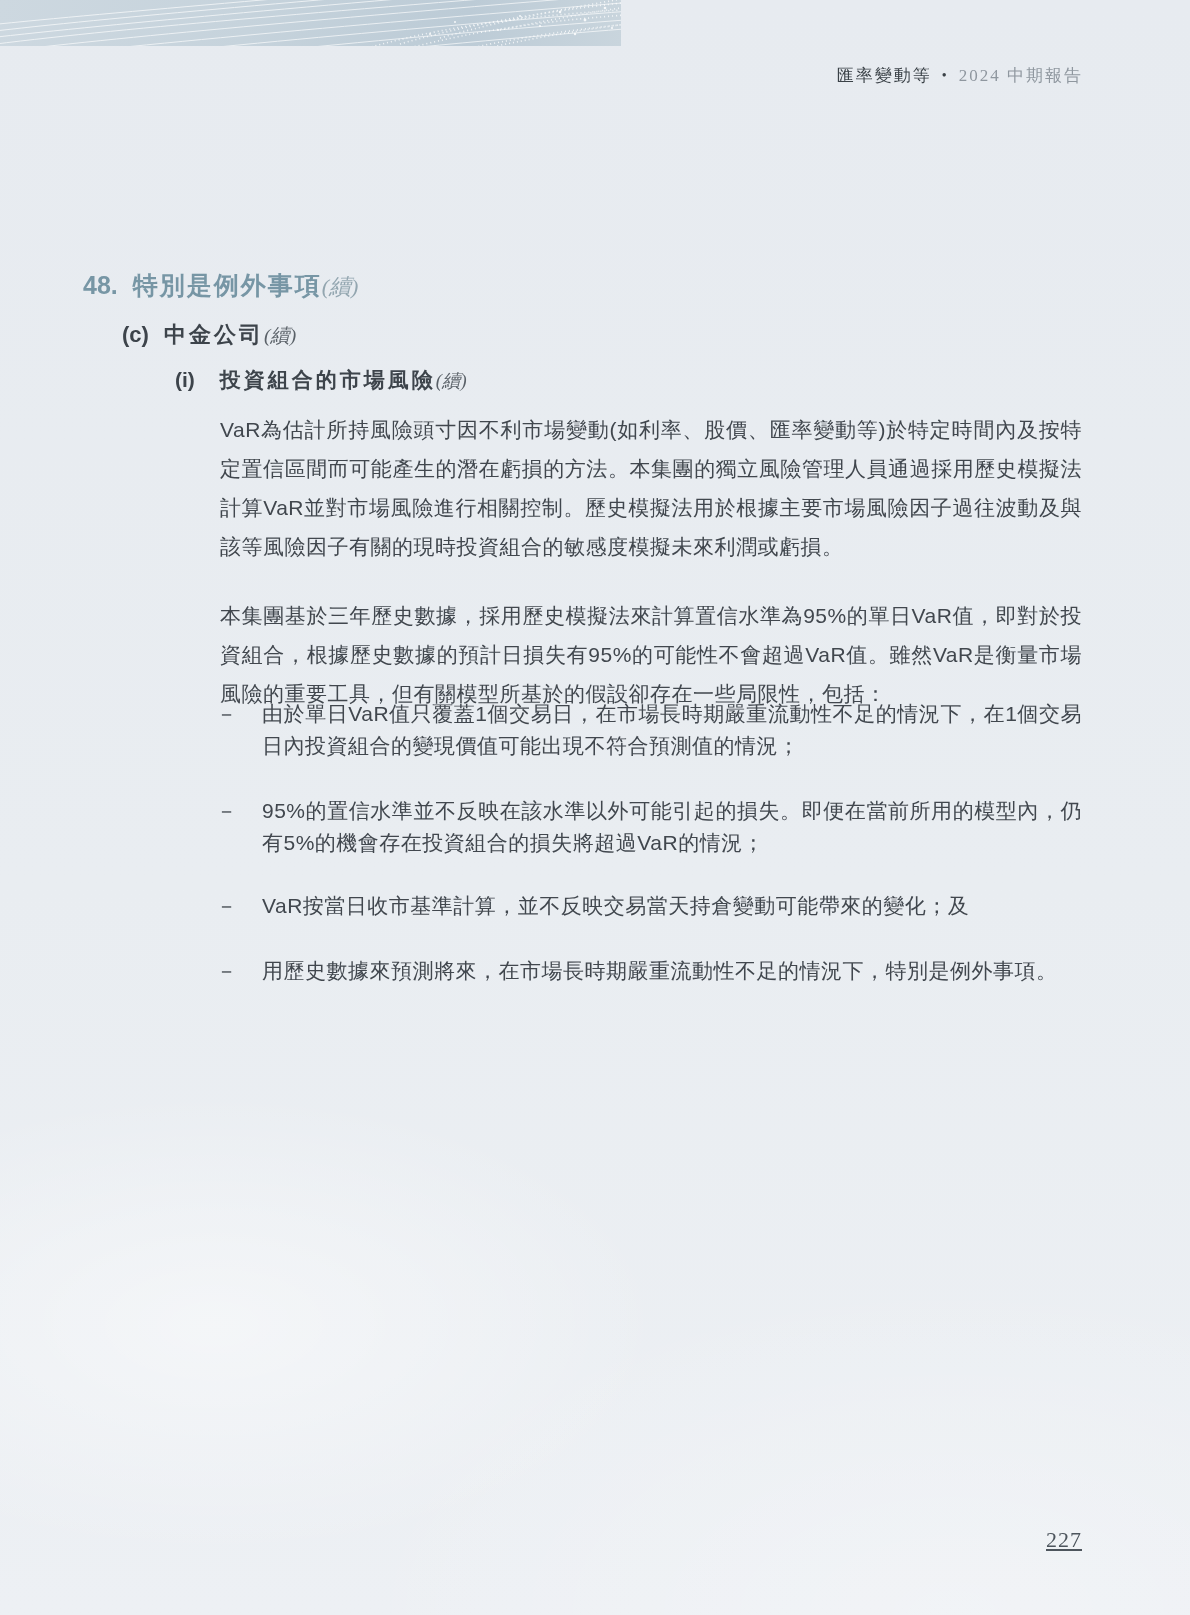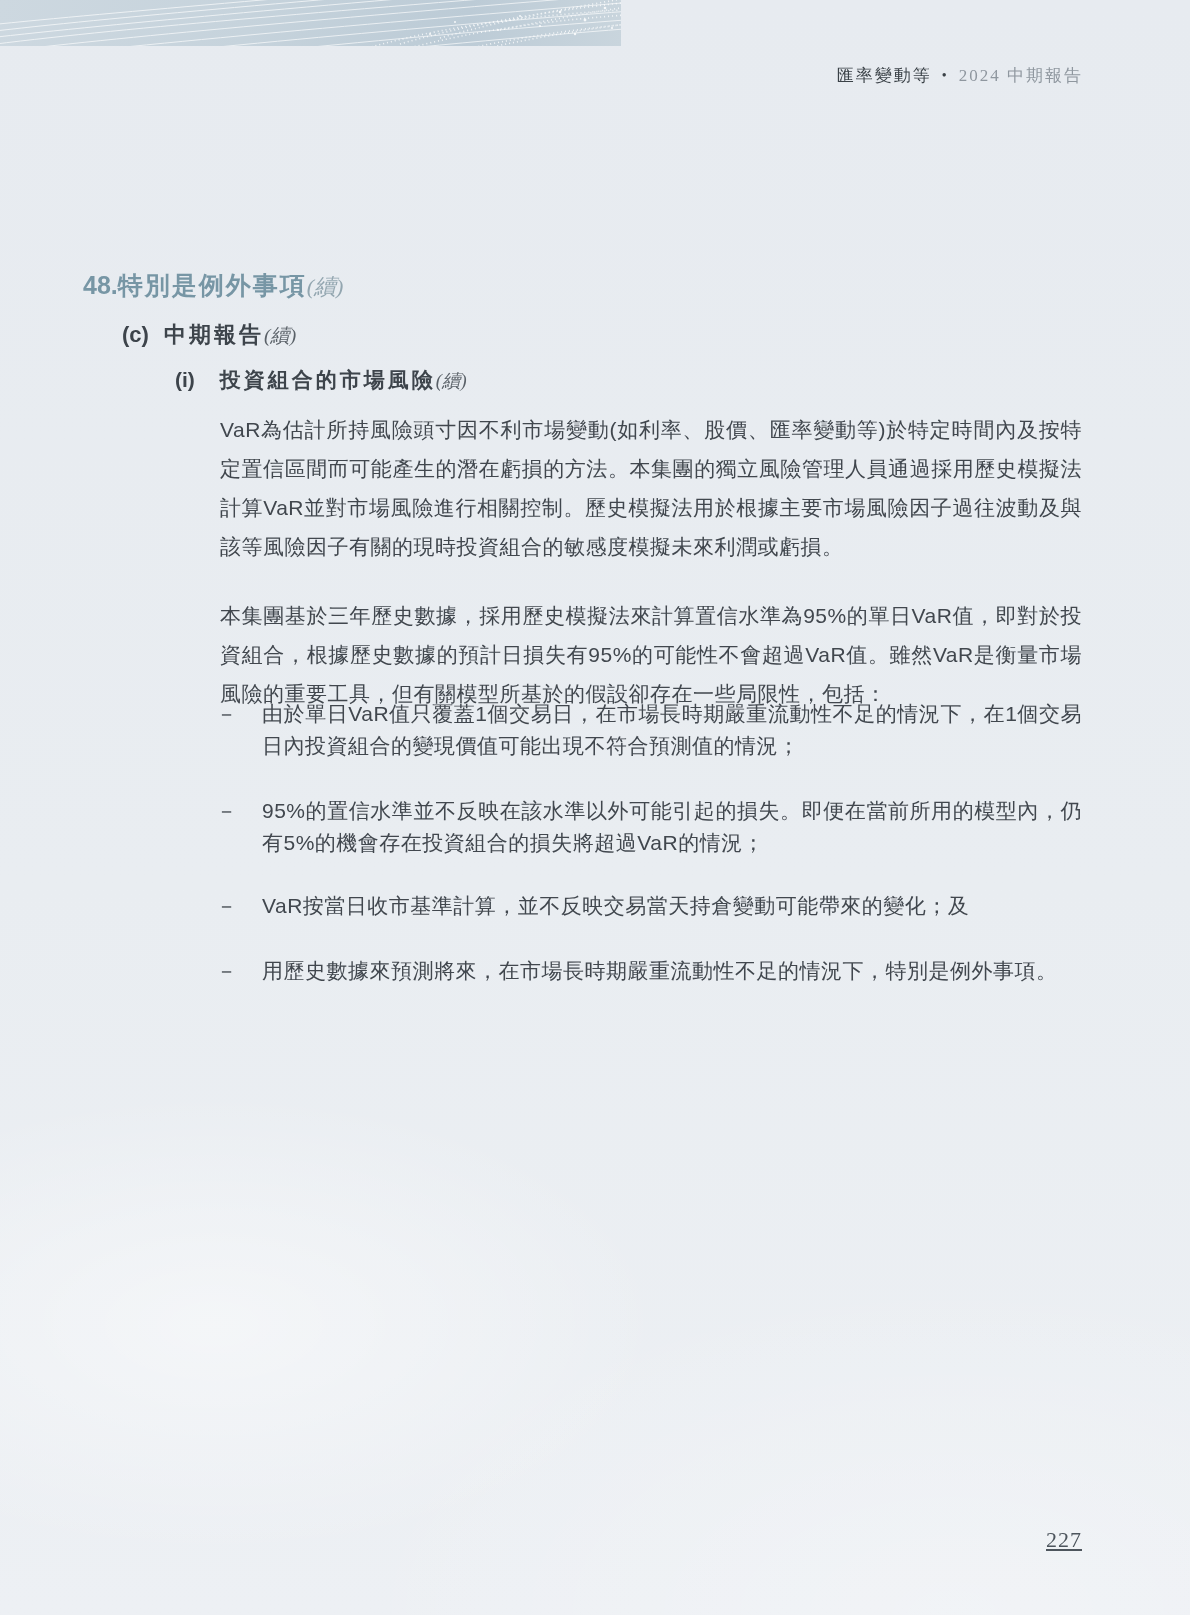--- a/index.html
+++ b/index.html
@@ -20,21 +20,21 @@
     background:linear-gradient(100deg,#cdd8e0 0%,#c6d3dc 40%,#bccbd6 75%,#c9d5dd 100%);}
   .banner svg{display:block;}
   
   .runhead{position:absolute;top:64px;right:107px;
     font-family:"Liberation Serif","DejaVu Serif",serif;font-size:17px;letter-spacing:2px;
     color:#3a4147;white-space:nowrap;}
   .runhead .sep{color:#3a4147;margin:0 10px;font-size:14px;vertical-align:1px;}
   .runhead .light{color:#8f979f;}
   
   .h1{position:absolute;left:83px;top:269px;font-size:25px;font-weight:bold;color:#7796a5;letter-spacing:2px;}
-  .h1 .num{letter-spacing:0;}
+  .h1 .num{margin-right:15px;letter-spacing:0;}
   .h2{position:absolute;left:122px;top:320px;font-size:22px;font-weight:bold;color:#3d444b;letter-spacing:3px;}
   .h2 .lbl{margin-right:15px;letter-spacing:0;}
   .h3{position:absolute;left:175px;top:366px;font-size:21px;font-weight:bold;color:#3d444b;letter-spacing:3px;}
   .h3 .lbl{margin-right:25px;letter-spacing:0;}
   .cont{font-family:"Liberation Serif","DejaVu Serif",serif;font-style:italic;font-weight:normal;
     letter-spacing:0;font-size:0.88em;}
   .h1 .cont{color:#93a6b0;}
   .h2 .cont,.h3 .cont{color:#5a6168;}
   
   .para{position:absolute;left:220px;width:862px;font-size:21px;line-height:39px;
@@ -94,21 +94,21 @@
 
   <div class="runhead">
     <span>匯率變動等</span><span class="sep">•</span><span class="light">2024 中期報告</span>
   </div>
 
   <div class="h1">
     <span class="num">48.</span><span>特別是例外事項</span><span class="cont">(續)</span>
   </div>
 
   <div class="h2">
-    <span class="lbl">(c)</span><span>中期報告</span><span class="cont">(續)</span>
+    <span class="lbl">(c)</span><span>中金公司</span><span class="cont">(續)</span>
   </div>
 
   <div class="h3">
     <span class="lbl">(i)</span><span>投資組合的市場風險</span><span class="cont">(續)</span>
   </div>
 
   <div class="para p1">VaR為估計所持風險頭寸因不利市場變動(如利率、股價、匯率變動等)於特定時間內及按特定置信區間而可能產生的潛在虧損的方法。本集團的獨立風險管理人員通過採用歷史模擬法計算VaR並對市場風險進行相關控制。歷史模擬法用於根據主要市場風險因子過往波動及與該等風險因子有關的現時投資組合的敏感度模擬未來利潤或虧損。</div>
 
   <div class="para p2">本集團基於三年歷史數據，採用歷史模擬法來計算置信水準為95%的單日VaR值，即對於投資組合，根據歷史數據的預計日損失有95%的可能性不會超過VaR值。雖然VaR是衡量市場風險的重要工具，但有關模型所基於的假設卻存在一些局限性，包括：</div>
 

